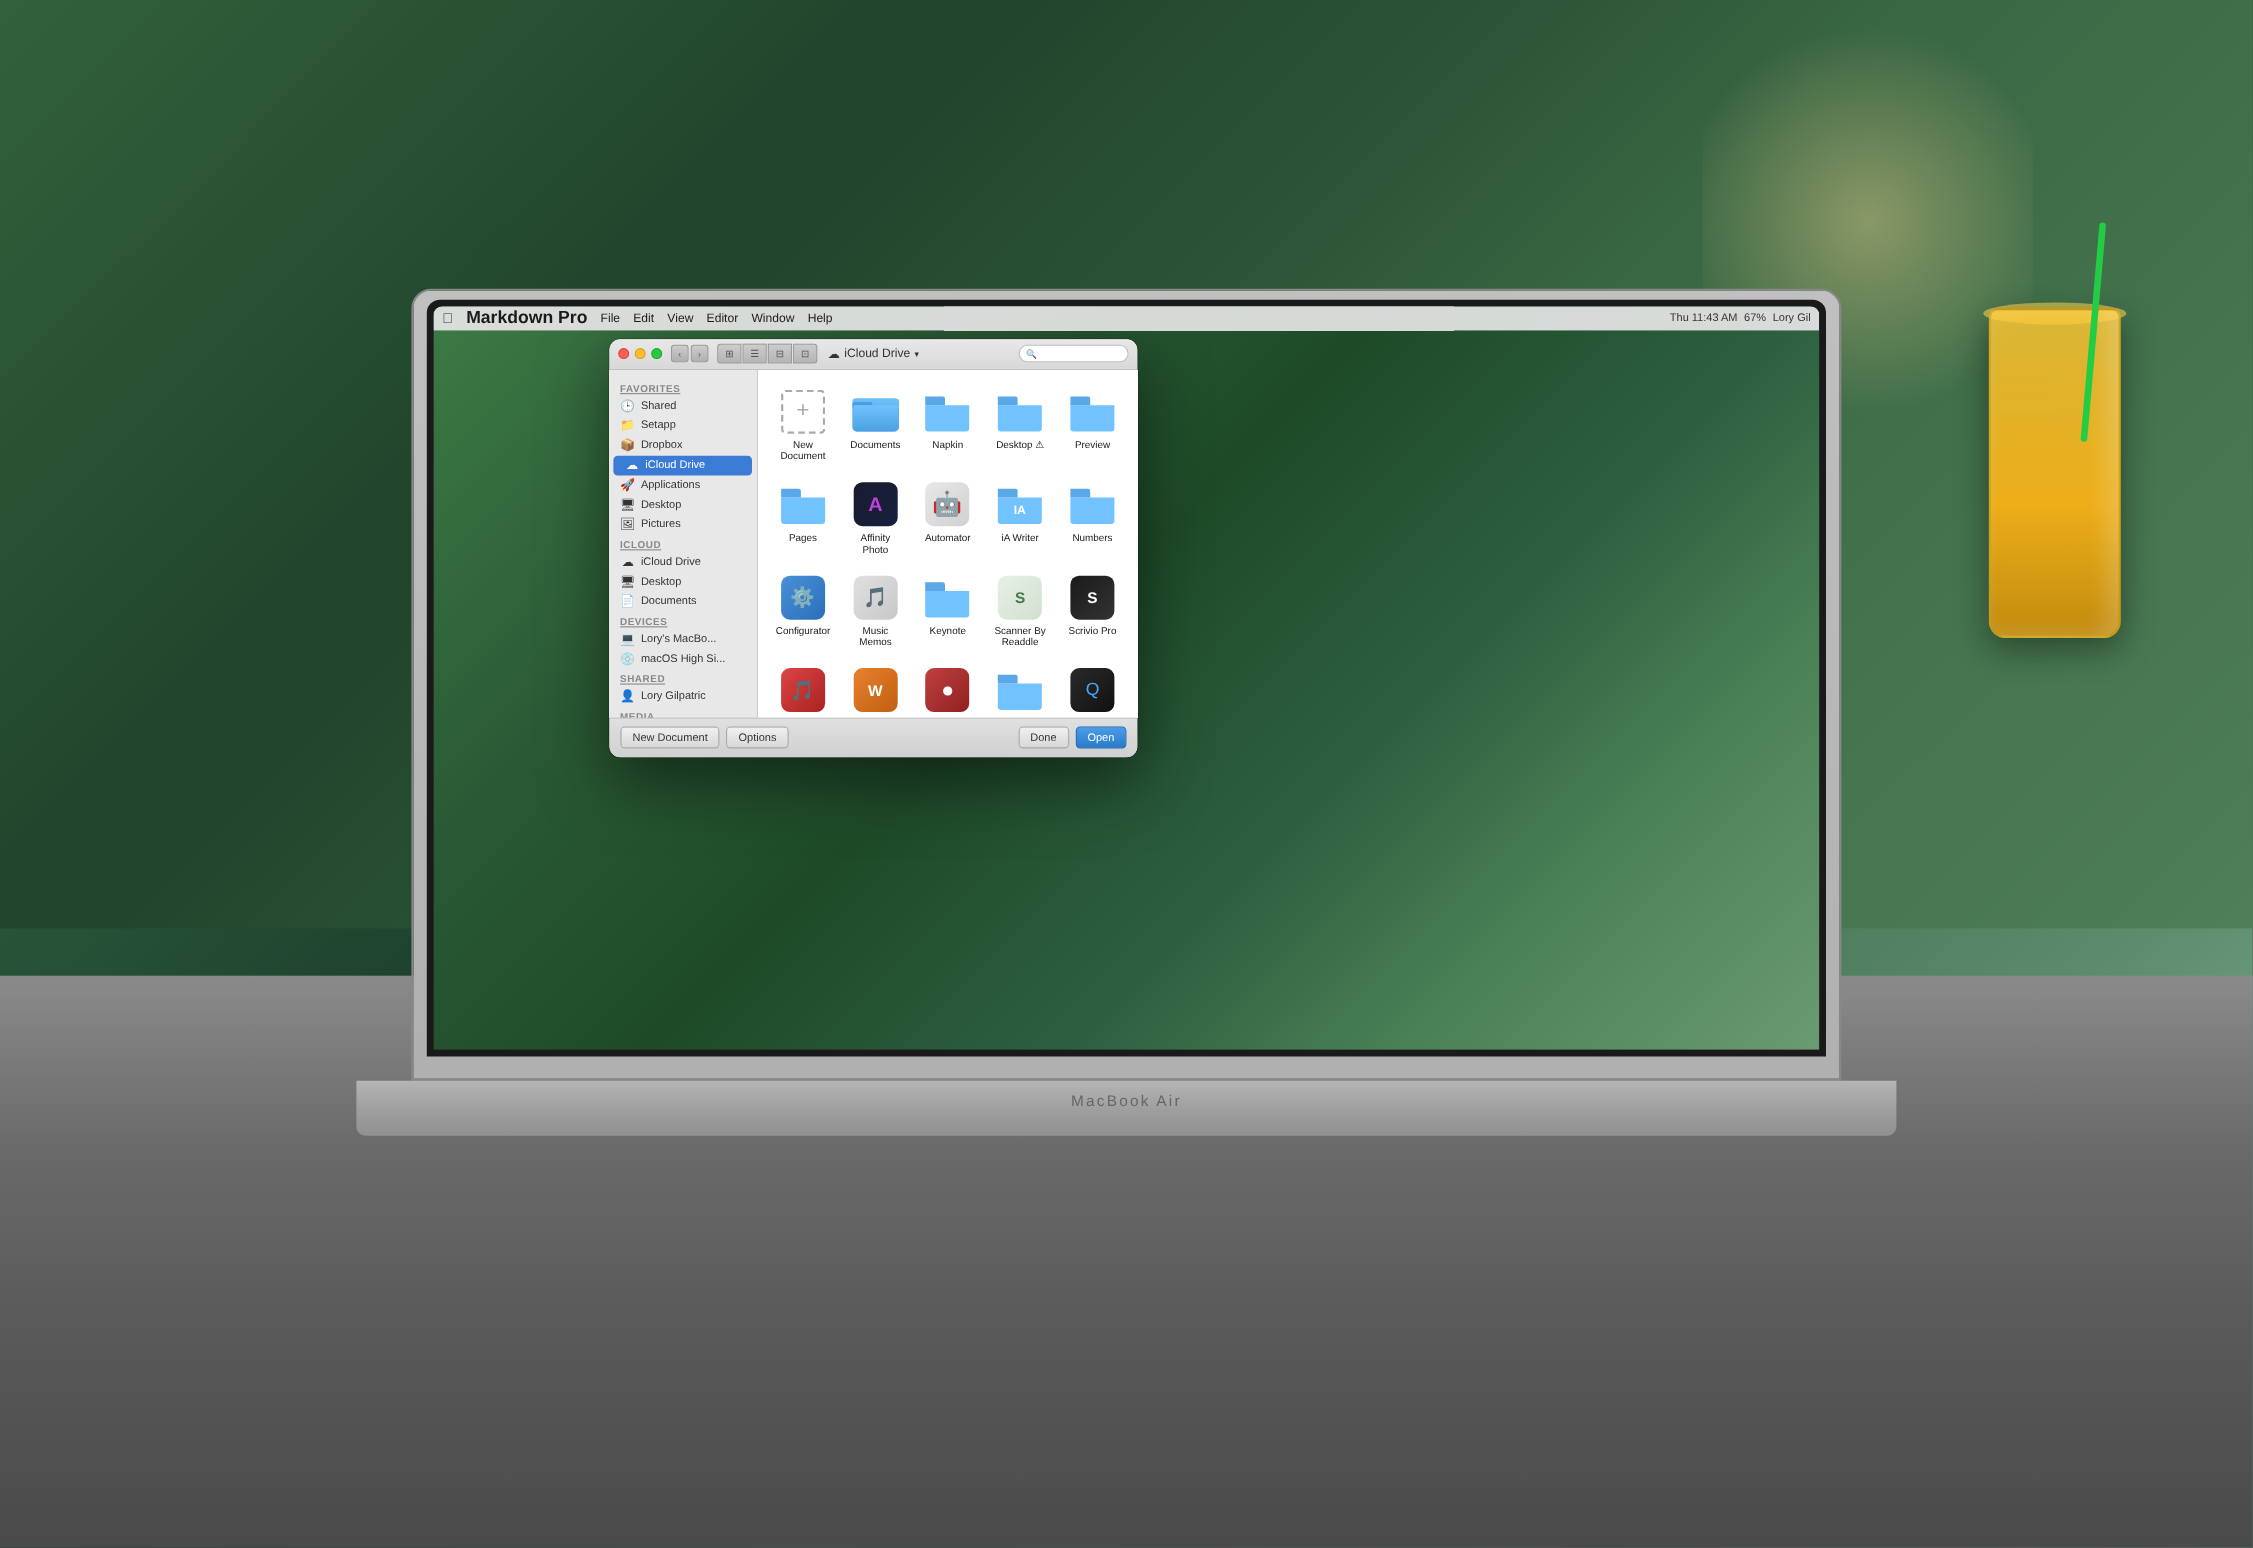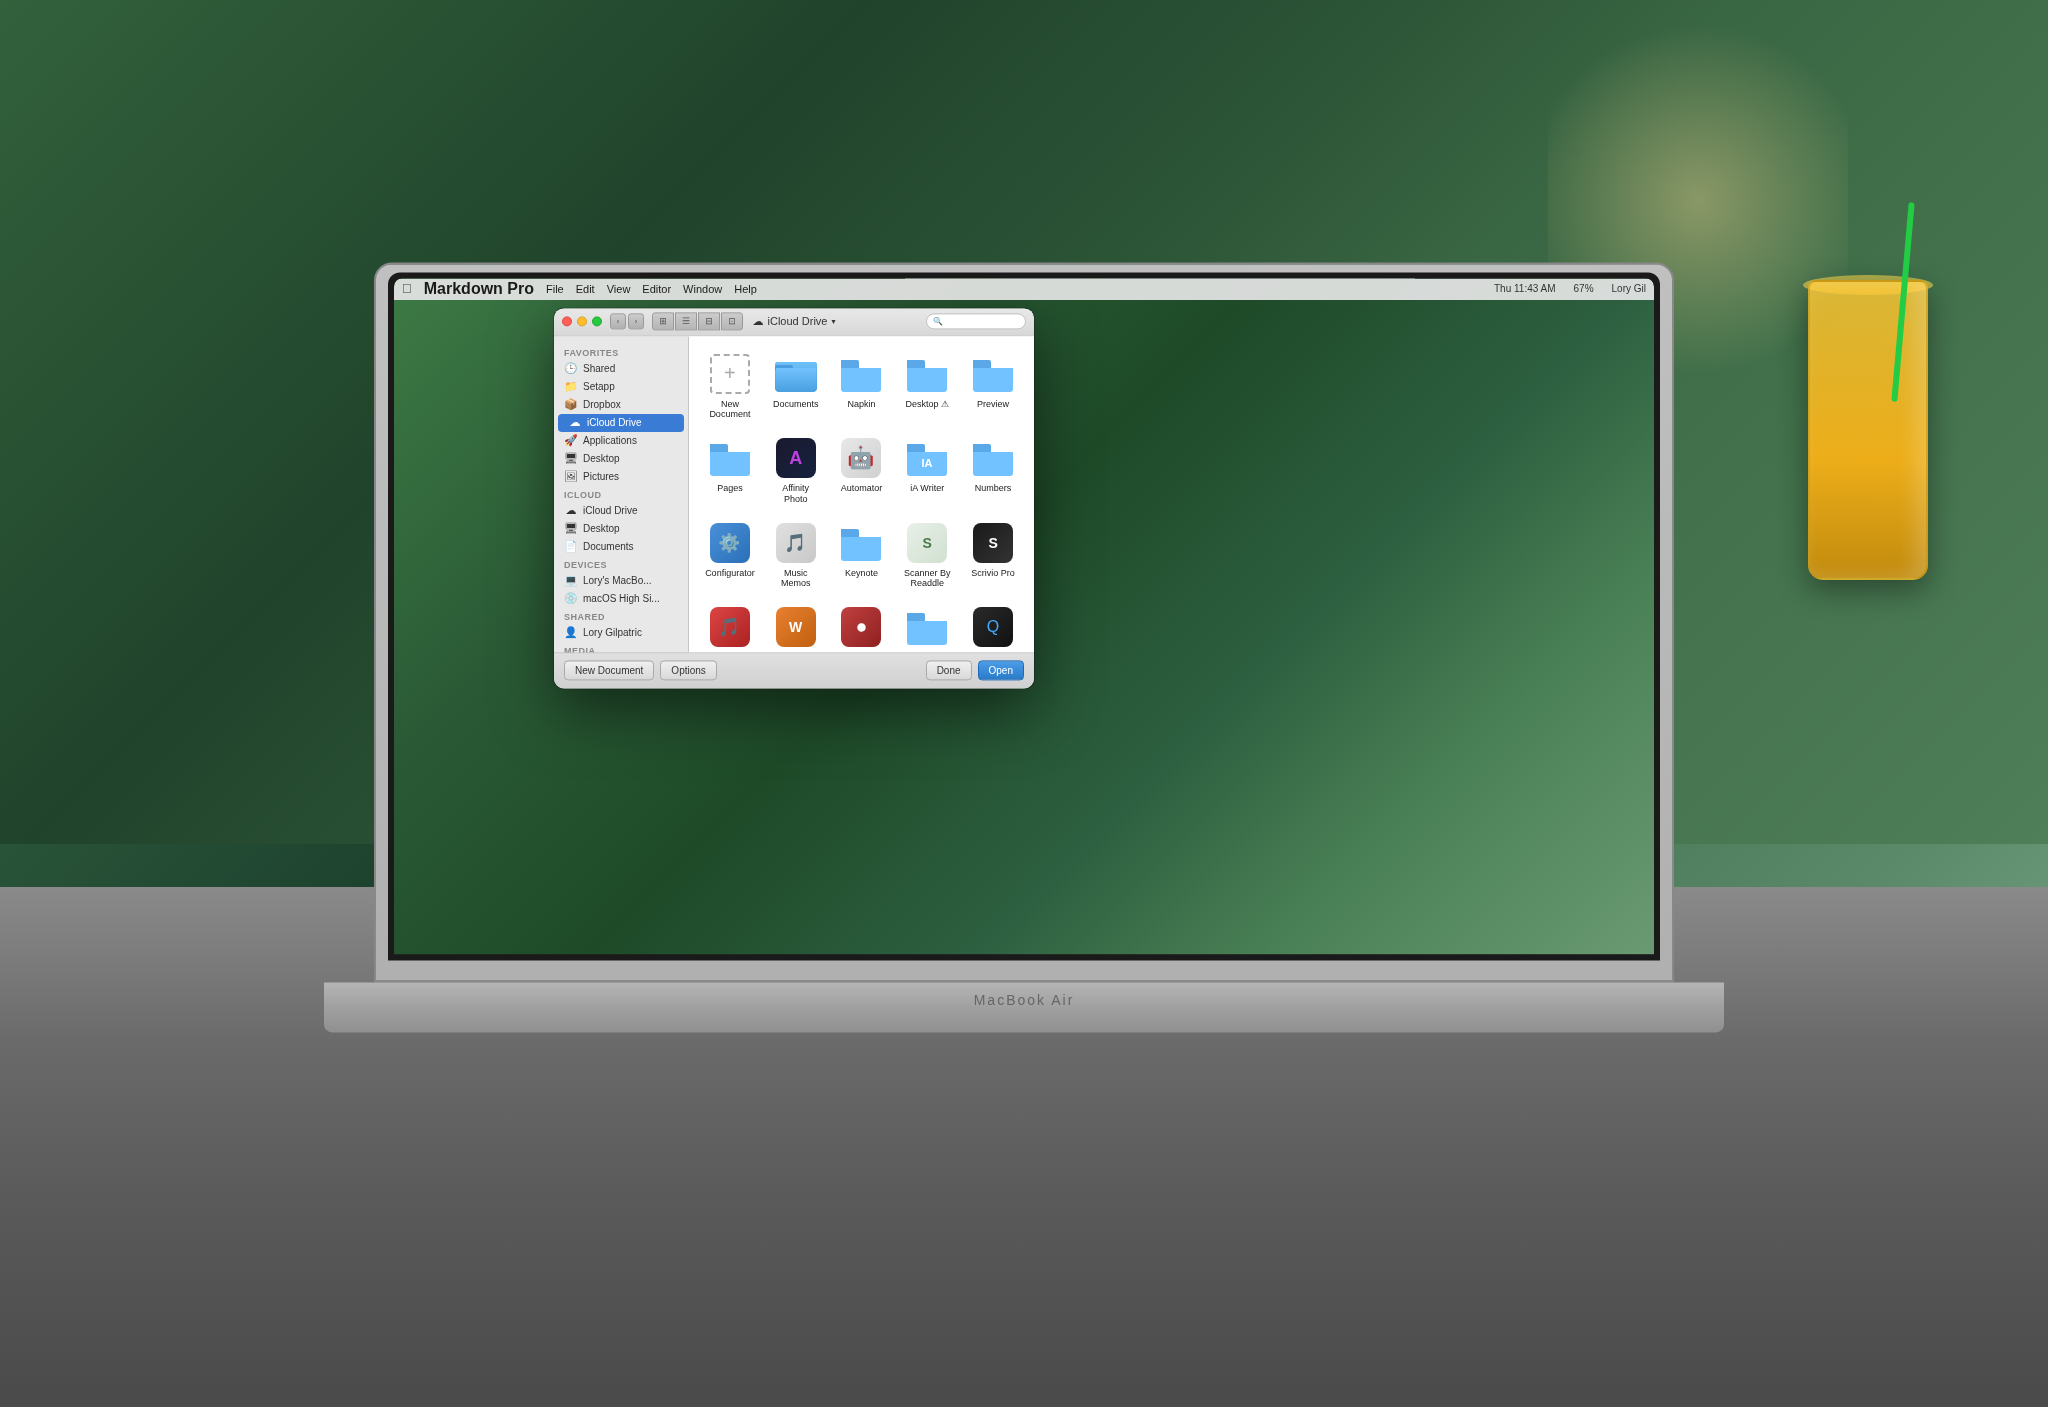--- a/index.html
+++ b/index.html
@@ -98,21 +98,21 @@
     .menubar-left {
       display: flex;
       align-items: center;
       gap: 12px;
       flex: 1;
     }
 
     .menubar-right {
       display: flex;
       align-items: center;
-      gap: 18px;
+      gap: 6px;
       font-size: 10px;
       color: #333;
     }
 
     .apple-logo {
       font-size: 13px;
       color: #333;
     }
 
     .menubar-app-name {
@@ -252,20 +252,21 @@
       overflow-y: auto;
     }
 
     .sidebar-section-label {
       font-size: 9px;
       font-weight: 600;
       color: #888;
       text-transform: uppercase;
       padding: 4px 10px 2px;
       letter-spacing: 0.5px;
+      text-decoration: underline;
     }
 
     .sidebar-item {
       display: flex;
       align-items: center;
       gap: 5px;
       padding: 2px 10px;
       cursor: pointer;
       color: #333;
       font-size: 10px;

